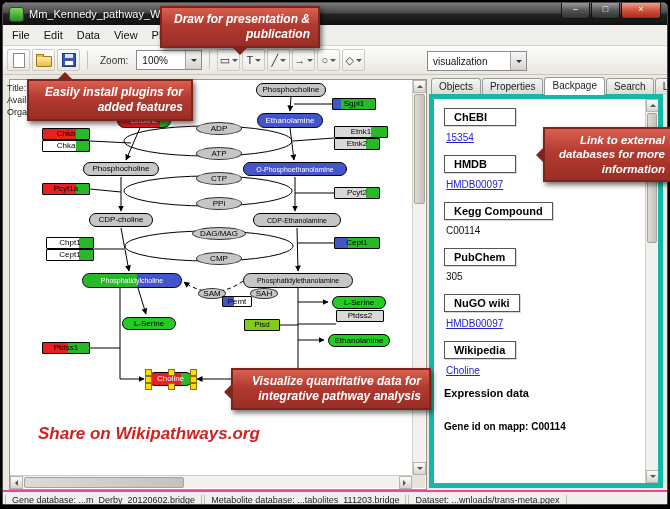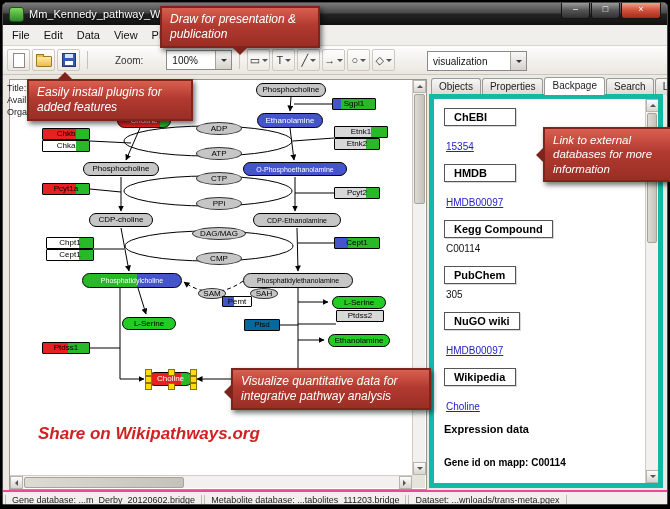--- a/index.html
+++ b/index.html
@@ -23,21 +23,21 @@
   .menu-item{font-size:11px;padding:3px 7px;color:#111}
 
   .toolbar{height:28px;background:linear-gradient(#fdfdfd,#eae7e0);border-bottom:1px solid #c9c5bd;
            display:flex;align-items:center;padding:0 4px;gap:3px;position:relative}
   .tgroup{display:flex;gap:2px;align-items:center}
   .tbtn{width:23px;height:22px;border:1px solid #cdc9c1;border-radius:2px;background:linear-gradient(#fff,#ece9e2);
         display:flex;align-items:center;justify-content:center;padding:0;font-family:inherit}
   .tbtn .glyph{font-size:11px;color:#333}
   .drop-arrow{width:0;height:0;border:3px solid transparent;border-top-color:#555;margin-left:2px;margin-top:4px}
   .tsep{width:1px;height:18px;background:#c6c2ba;margin:0 4px}
-  .zoom-label{font-size:10px;color:#333;margin:0 20px}
+  .zoom-label{font-size:10px;color:#333;margin:0 5px}
   .combo{display:inline-flex;align-items:center;border:1px solid #8a8a8a;background:#fff;height:18px;font-size:10px}
   .combo .val{padding:0 5px;min-width:38px;color:#111}
   .combo .arr{width:15px;height:100%;background:linear-gradient(#f8f8f8,#d5d2cc);border-left:1px solid #a8a49c;
               display:flex;align-items:center;justify-content:center}
   .combo .tri{width:0;height:0;border:3px solid transparent;border-top-color:#333;margin-top:3px}
   .combo.viz{position:absolute;left:424px;top:5px;width:98px}
   .combo.viz .val{flex:1}
 
   .cssicon{display:inline-block;position:relative}
   .icon-new{width:10px;height:13px;background:#fff;border:1px solid #8a8a8a}
@@ -80,36 +80,36 @@
   .right-panel{position:absolute;left:426px;top:2px;width:234px;height:411px}
   .tabs{display:flex;height:18px;padding-left:2px;align-items:flex-end}
   .tab{font-size:10px;padding:2px 7px 3px;border:1px solid #9a9a9a;border-bottom:none;color:#222;
        background:linear-gradient(#f6f6f6,#ddd9d3);border-radius:3px 3px 0 0;margin-right:1px}
   .tab.active{background:#fff;position:relative;z-index:3;padding-bottom:4px}
   .panel-body{position:absolute;left:0;top:17px;right:0;bottom:0;background:#fff;border:5px solid #14b8a6;
               padding:8px 20px 8px 10px;overflow:hidden;z-index:2}
   .bp-section{margin-bottom:11px}
   .bp-header{display:inline-block;border:1px solid #555;background:#fff;font-size:11px;font-weight:bold;
              padding:2px 9px;min-width:52px;color:#000;box-shadow:1px 1px 0 #d8d8d8}
-  .bp-link{display:block;font-size:10px;color:#2222cc;text-decoration:underline;margin:15px 0 0 2px}
+  .bp-link{display:block;font-size:10px;color:#2222cc;text-decoration:underline;margin:6px 0 0 2px}
   .bp-value{display:block;font-size:10px;color:#111;margin:5px 0 0 2px}
   .exp-title{font-weight:bold;font-size:11px;color:#000;margin:2px 0 22px}
   .geneid{font-weight:bold;font-size:10px;color:#000;margin:0 0 4px}
   table.exp{border-collapse:collapse;font-size:9.5px;color:#000}
   table.exp td{border:1px solid #666;padding:1px 8px;text-align:center;min-width:42px;white-space:nowrap}
   .panel-scroll{position:absolute;right:0;top:0;bottom:0;width:13px;background:#f2f1ef;border-left:1px solid #d0cdc6;box-sizing:border-box}
 
   
   .statusbar{height:15px;background:#f0efec;border-top:2px solid #ec4899;display:flex;align-items:center;
              font-size:9px;color:#222;padding:0 2px;overflow:hidden}
   .status-seg{padding:0 6px;border-left:1px solid #c0bcb4;border-right:1px solid #c0bcb4;white-space:nowrap;margin-right:2px}
 
   
   .callout{position:absolute;background:linear-gradient(180deg,#d9604f,#b23a30 45%,#992e25);
-           border:2px solid #7e241d;color:#fff;font-weight:normal;font-style:italic;text-align:left;
+           border:2px solid #7e241d;color:#fff;font-weight:bold;font-style:italic;text-align:right;
            font-size:12px;line-height:1.25;padding:4px 8px;box-shadow:2px 3px 5px rgba(0,0,0,.55);z-index:30}
   .pointer{position:absolute;width:0;height:0;border:8px solid transparent}
   .pointer.down{bottom:-17px;left:50%;margin-left:-8px;border-top-color:#7e241d}
   .pointer.up{top:-17px;left:28px;border-bottom-color:#7e241d}
   .pointer.left{left:-17px;top:50%;margin-top:-8px;border-right-color:#7e241d}
   .pointer.left.hi{top:14px;margin-top:0}
   .co-draw{left:160px;top:6px;width:140px}
   .co-plugins{left:27px;top:79px;width:146px}
   .co-link{left:543px;top:127px;width:112px;font-size:11.5px}
   .co-visualize{left:231px;top:368px;width:180px}
@@ -258,21 +258,21 @@
           <div class="pnode gene" style="left: 324px; top: 157px; width: 46px; height: 12px; background: linear-gradient(90deg, rgb(68, 85, 204) 30%, rgb(40, 184, 40) 30%);">Cept1</div>
           <div class="pnode rounded" style="left: 72px; top: 193px; width: 100px; height: 15px; background: linear-gradient(90deg, rgb(40, 184, 40) 55%, rgb(68, 85, 204) 55%); color: rgb(255, 255, 255); font-size: 7px;">Phosphatidylcholine</div>
           <div class="pnode gray" style="left: 233px; top: 193px; width: 110px; height: 15px; font-size: 7px;">Phosphatidylethanolamine</div>
           <div class="pnode ellipse" style="left: 188px; top: 208px; width: 28px; height: 11px;">SAM</div>
           <div class="pnode gene" style="left: 212px; top: 216px; width: 30px; height: 11px; background: linear-gradient(90deg, rgb(68, 85, 204) 40%, rgb(255, 255, 255) 40%);">Pemt</div>
           <div class="pnode ellipse" style="left: 240px; top: 208px; width: 28px; height: 11px;">SAH</div>
           <div class="pnode rounded" style="left: 112px; top: 237px; width: 54px; height: 13px; background: rgb(34, 204, 34);">L-Serine</div>
           <div class="pnode rounded" style="left: 322px; top: 216px; width: 54px; height: 13px; background: rgb(34, 204, 34);">L-Serine</div>
           <div class="pnode gene" style="left: 326px; top: 230px; width: 48px; height: 12px; background: rgb(216, 216, 216);">Ptdss2</div>
           <div class="pnode rounded" style="left: 318px; top: 254px; width: 62px; height: 13px; background: rgb(34, 204, 34);">Ethanolamine</div>
-          <div class="pnode gene" style="left: 234px; top: 239px; width: 36px; height: 12px; background: #0369a1;">Pisd</div>
+          <div class="pnode gene" style="left: 234px; top: 239px; width: 36px; height: 12px; background: #84cc16;">Pisd</div>
           <div class="pnode gene" style="left: 32px; top: 262px; width: 48px; height: 12px; background: linear-gradient(90deg, rgb(232, 32, 32) 55%, rgb(40, 184, 40) 55%);">Ptdss1</div>
           <div class="pnode rounded" style="left: 138px; top: 292px; width: 45px; height: 14px; background: linear-gradient(90deg, rgb(232, 32, 32) 75%, rgb(40, 184, 40) 75%); color: rgb(255, 255, 255);">Choline</div>
           <div class="handle" style="left: 135px; top: 289px;"></div>
           <div class="handle" style="left: 157.5px; top: 289px;"></div>
           <div class="handle" style="left: 180px; top: 289px;"></div>
           <div class="handle" style="left: 135px; top: 296px;"></div>
           <div class="handle" style="left: 180px; top: 296px;"></div>
           <div class="handle" style="left: 135px; top: 303px;"></div>
           <div class="handle" style="left: 157.5px; top: 303px;"></div>
           <div class="handle" style="left: 180px; top: 303px;"></div>

